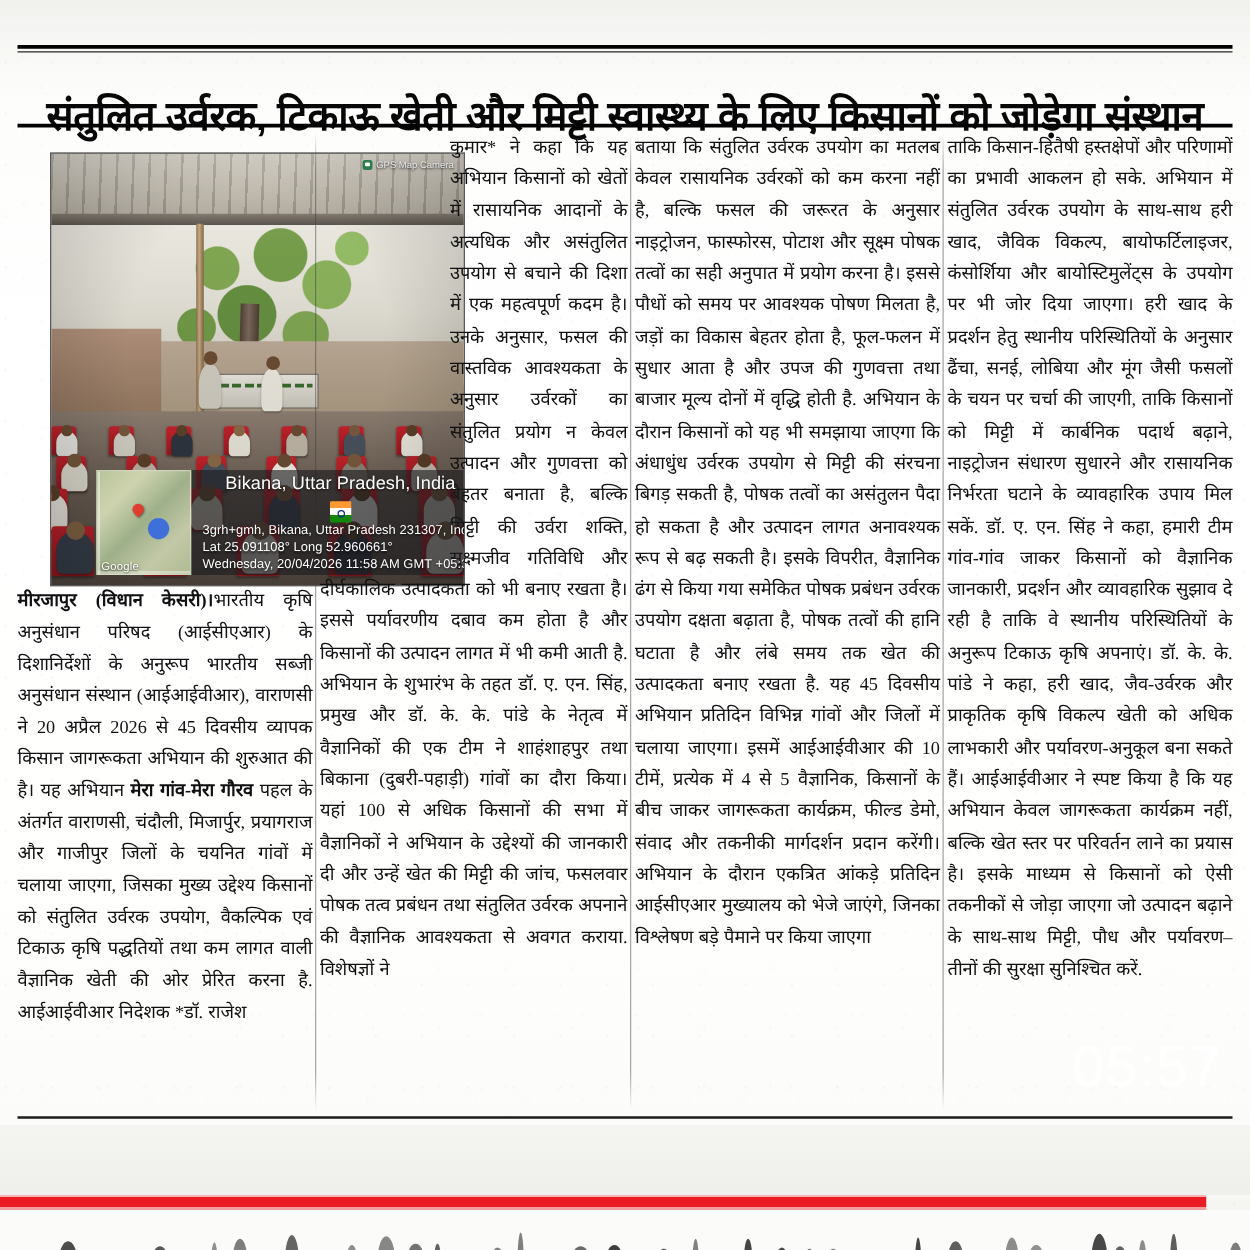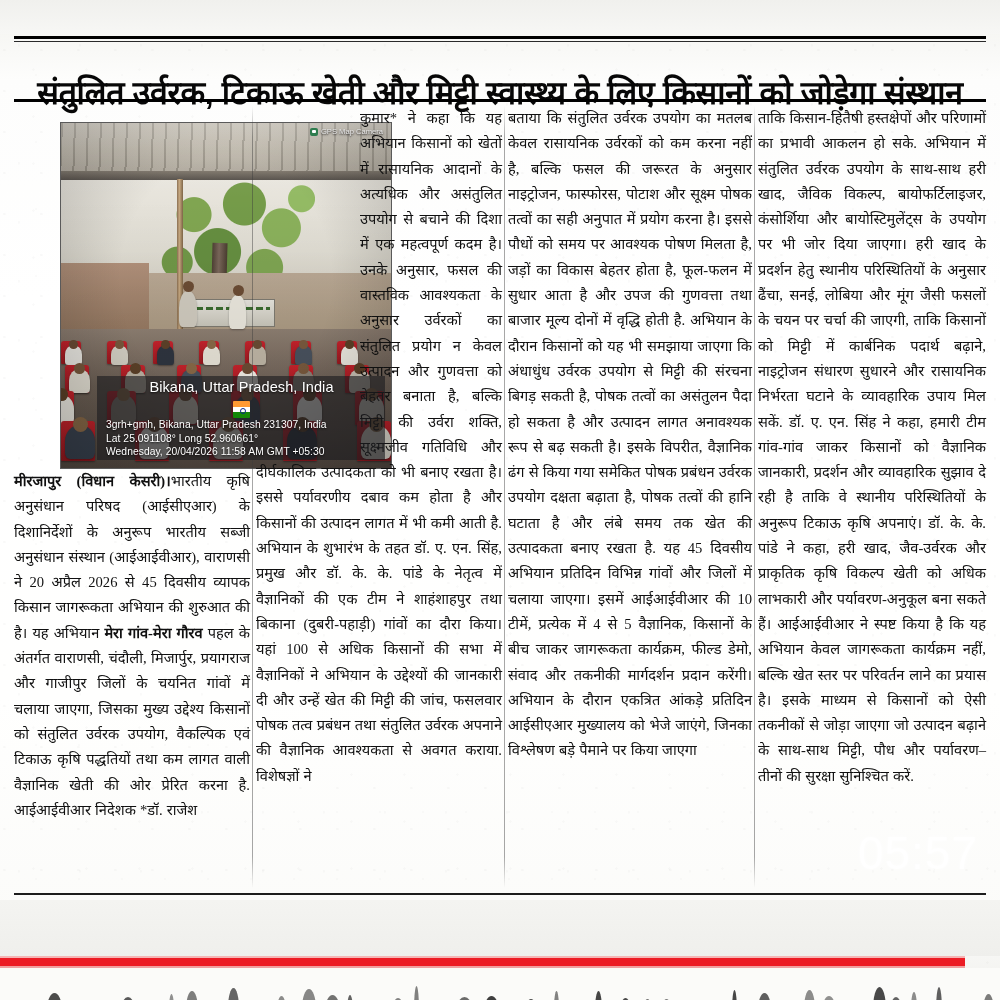--- a/index.html
+++ b/index.html
@@ -96,21 +96,21 @@
     shape-outside:inset(0);
   }
   #col3{left:494px;width:244px;}
   #col4{left:744px;width:228px;}
 
   .lead{font-weight:bold;}
   .bold{font-weight:bold;}
 
   
   #photo{
-    position:absolute;left:20px;top:106px;width:332px;height:347px;
+    position:absolute;left:0;top:106px;width:332px;height:347px;
     overflow:hidden;
     border:1px solid #5a5a5a;
     box-sizing:border-box;
     background:#8d8b86;
   }
   
   .ph-ceiling{
     position:absolute;left:0;top:0;width:100%;height:58px;
     background:linear-gradient(180deg,#cfc9bd 0%,#b9b2a4 45%,#9e978a 100%);
   }
@@ -402,20 +402,24 @@
         <div class="person" style="left: 168px; top: 172px; width: 17px; height: 34px; background: rgb(233, 230, 220);"></div>
         <div class="head" style="left: 172px; top: 162px; width: 11px; height: 11px; background: rgb(107, 76, 52);"></div>
       </div>
 
     <div id="gps-cam">
       <span class="camdot"></span>
       <span>GPS Map Camera</span>
     </div>
 
     <div id="gps">
+      <div id="gps-map">
+        <span class="map-pin"></span>
+        <span class="gbrand">Google</span>
+      </div>
       <div id="gps-text">
         <div id="gps-title">
           <span>Bikana, Uttar Pradesh, India</span>
           <span class="flag"></span>
         </div>
         <div class="gps-line">3grh+gmh, Bikana, Uttar Pradesh 231307, India</div>
         <div class="gps-line">Lat 25.091108° Long 52.960661°</div>
         <div class="gps-line">Wednesday, 20/04/2026 11:58 AM GMT +05:30</div>
       </div>
     </div>

